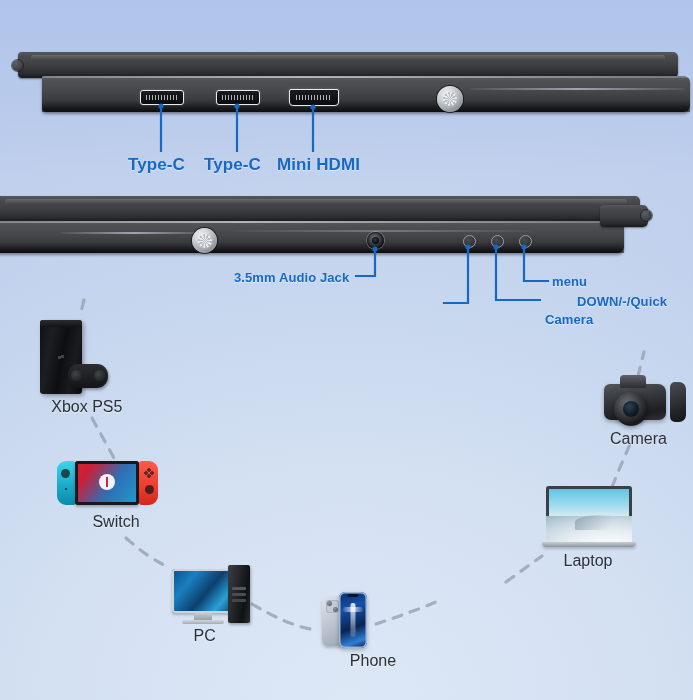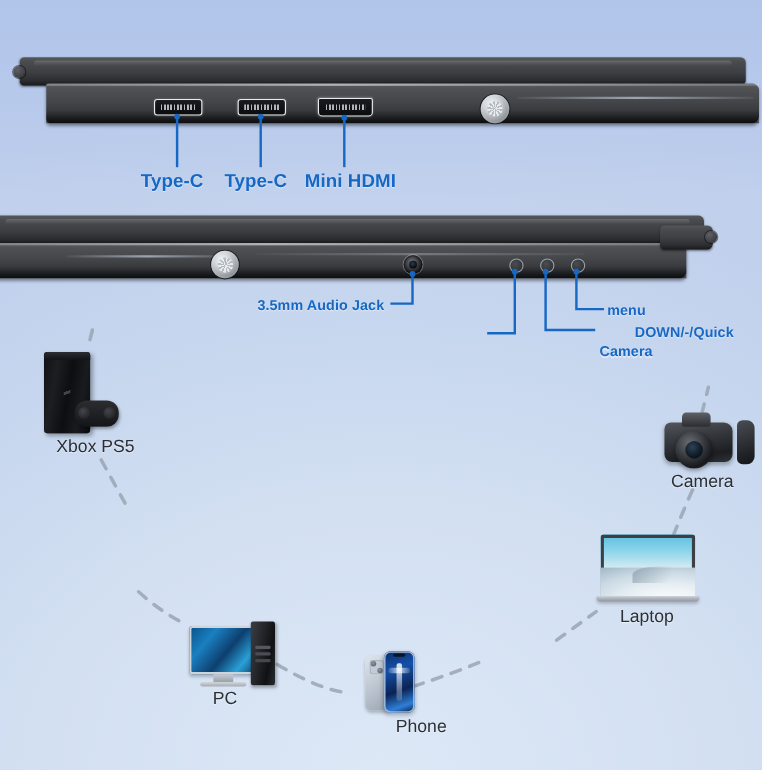--- a/index.html
+++ b/index.html
@@ -435,30 +435,44 @@
       <path d="M638,376 L644,352"></path>
     </g>
   </svg>
 
   <div class="device" style="left:34px;top:320px;width:110px;height:96px;">
     <div class="ps5-body"></div>
     <div class="ps5-pad"></div>
     <div class="cap" style="top:78px;font-size:16px;left:48%;">Xbox PS5</div>
   </div>
 
+  <div class="device" style="left:57px;top:461px;width:118px;height:78px;">
+    <div class="joy left">
+      <div class="nub"></div>
+      <div class="dpad"></div>
+    </div>
+    <div class="sw-screen">
+      <div class="sw-logo"></div>
+    </div>
+    <div class="joy right" style="left:82px;">
+      <div class="nub"></div>
+      <div class="dpad"></div>
+    </div>
+    <div class="cap" style="top:52px;font-size:16px;">Switch</div>
+  </div>
 
   <div class="device" style="left:172px;top:565px;width:96px;height:82px;">
     <div class="pc-mon"></div>
     <div class="pc-stand"></div>
     <div class="pc-foot"></div>
     <div class="pc-tower"></div>
     <div class="cap" style="top:62px;font-size:16px;left:34%;">PC</div>
   </div>
 
-  <div class="device" style="left:332px;top:592px;width:60px;height:80px;padding-left:38px;">
+  <div class="device" style="left:322px;top:592px;width:60px;height:80px;padding-left:38px;">
     <div class="ph back">
       <div class="cam"></div>
     </div>
     <div class="ph front">
       <div class="notch"></div>
       <div class="ray"></div>
       <div class="ray2"></div>
     </div>
     <div class="cap" style="top:60px;font-size:16px;left:52%;">Phone</div>
   </div>

